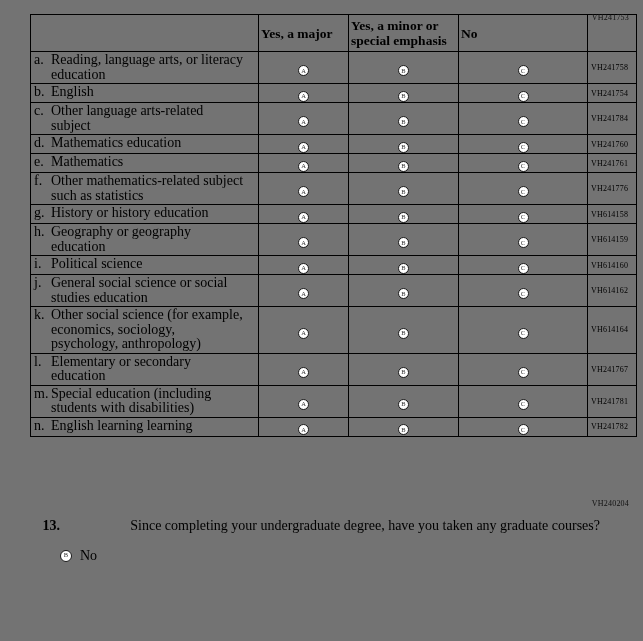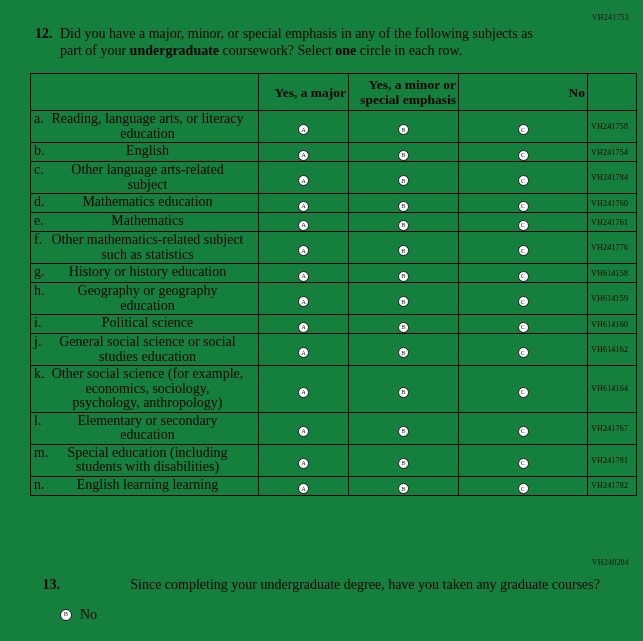--- a/index.html
+++ b/index.html
@@ -2,68 +2,64 @@
 <html><head>
 <meta charset="utf-8">
 <style>
   * { margin: 0; padding: 0; box-sizing: border-box; }
   html, body { background: #ffffff; }
   body {
     width: 643px; height: 641px;
     font-family: "Liberation Serif", "DejaVu Serif", serif;
     color: #000;
   }
-  .page { position: relative; width: 643px; height: 641px; overflow: hidden; background: #15803d; }
+  .page { position: relative; width: 643px; height: 641px; overflow: hidden; background: #737373; }
 
   .vcode { font-size: 8px; color: #111; letter-spacing: 0.2px; }
   .code-top { position: absolute; top: 13px; right: 14px; }
   .code-mid { text-align: right; margin: 62px 14px 0 0; }
 
   .question { display: flex; margin-left: 35px; font-size: 14px; line-height: 16.5px; }
   .q12 { margin-top: 26px; }
   .q13 { margin-top: 10px; margin-right: 20px; text-align: right; }
   .qnum { font-weight: bold; flex: 0 0 25px; }
   .qtext { width: 485px; }
   .q13 .qtext { width: 540px; }
   .b { font-weight: bold; }
 
   table.grid { border-collapse: collapse; table-layout: fixed; width: 606px; margin: 14px 0 0 30px; }
   .grid th, .grid td { border: 1px solid #000; }
   thead th {
-    font-size: 13.5px; font-weight: bold; text-align: right;
+    font-size: 13.5px; font-weight: bold; text-align: left;
     vertical-align: middle; height: 37px; line-height: 15px; padding: 2px 2px;
   }
   td.label-cell { vertical-align: top; padding: 1px 2px 1px 3px; font-size: 14px; line-height: 14.5px; }
   .label-wrap { display: flex; }
   .row-letter { flex: 0 0 17px; }
-  .row-label { width: 193px; text-align: center; }
+  .row-label { width: 193px; }
   td.opt-cell { text-align: center; vertical-align: middle; }
   td.code-cell { font-size: 8px; vertical-align: middle; padding-left: 3px; letter-spacing: 0.2px; margin-top: 7px; }
 
   .circle {
     display: inline-flex; align-items: center; justify-content: center;
     width: 11px; height: 11px; border: 1px solid #1a1a1a; border-radius: 50%;
     font-size: 6.5px; line-height: 1; background: #fff; color: #333;
   }
 
   .options { margin: 14px 0 0 60px; }
   .option { display: flex; align-items: center; margin-bottom: 11px; font-size: 14px; line-height: 15px; }
   .option .circle { width: 12px; height: 12px; margin-right: 8px; flex: 0 0 12px; }
 </style>
 </head>
 <body>
 
 <div class="page">
 
   <div class="vcode code-top">VH241753</div>
 
-  <div class="question q12">
-    <span class="qnum">12.</span>
-    <div class="qtext"><span>Did you have a major, minor, or special emphasis in any of the following subjects as part of your </span><span class="b">undergraduate</span><span> coursework? Select </span><span class="b">one</span><span> circle in each row.</span></div>
-  </div>
 
   <table class="grid">
     <colgroup>
       <col style="width:228px">
         <col style="width:90px">
         <col style="width:110px">
         <col style="width:129px">
         <col style="width:49px">
     </colgroup>
     <thead>

